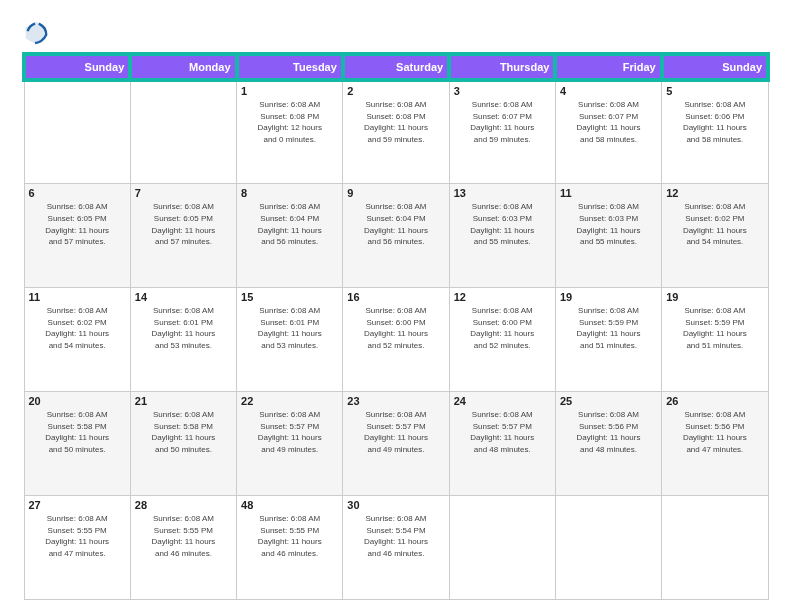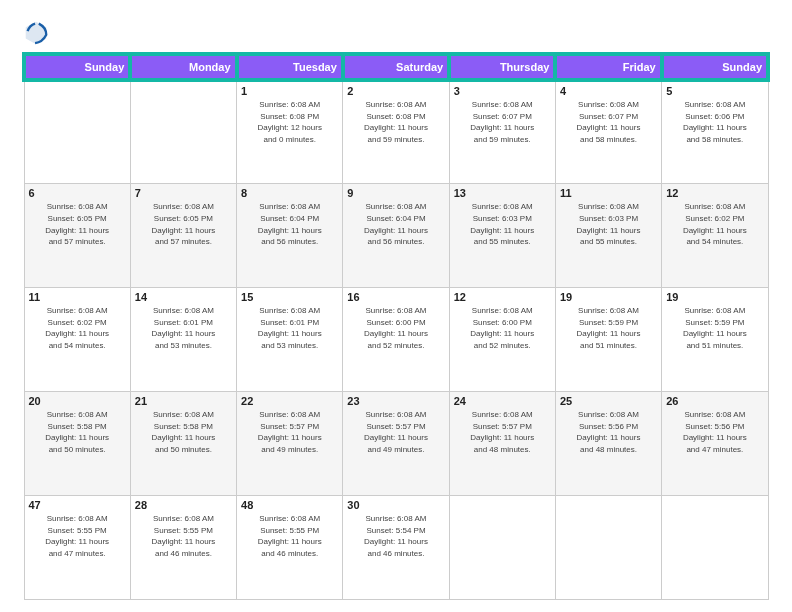--- a/index.html
+++ b/index.html
@@ -326,21 +326,21 @@
           <td>
             <span class="day-num">26</span>
             <div class="day-info" style="white-space: pre-line;">Sunrise: 6:08 AM
 Sunset: 5:56 PM
 Daylight: 11 hours
 and 47 minutes.</div>
           </td>
         </tr>
         <tr class="week-odd">
           <td>
-            <span class="day-num">47</span>
+            <span class="day-num">27</span>
             <div class="day-info" style="white-space: pre-line;">Sunrise: 6:08 AM
 Sunset: 5:55 PM
 Daylight: 11 hours
 and 47 minutes.</div>
           </td>
           <td>
             <span class="day-num">28</span>
             <div class="day-info" style="white-space: pre-line;">Sunrise: 6:08 AM
 Sunset: 5:55 PM
 Daylight: 11 hours

